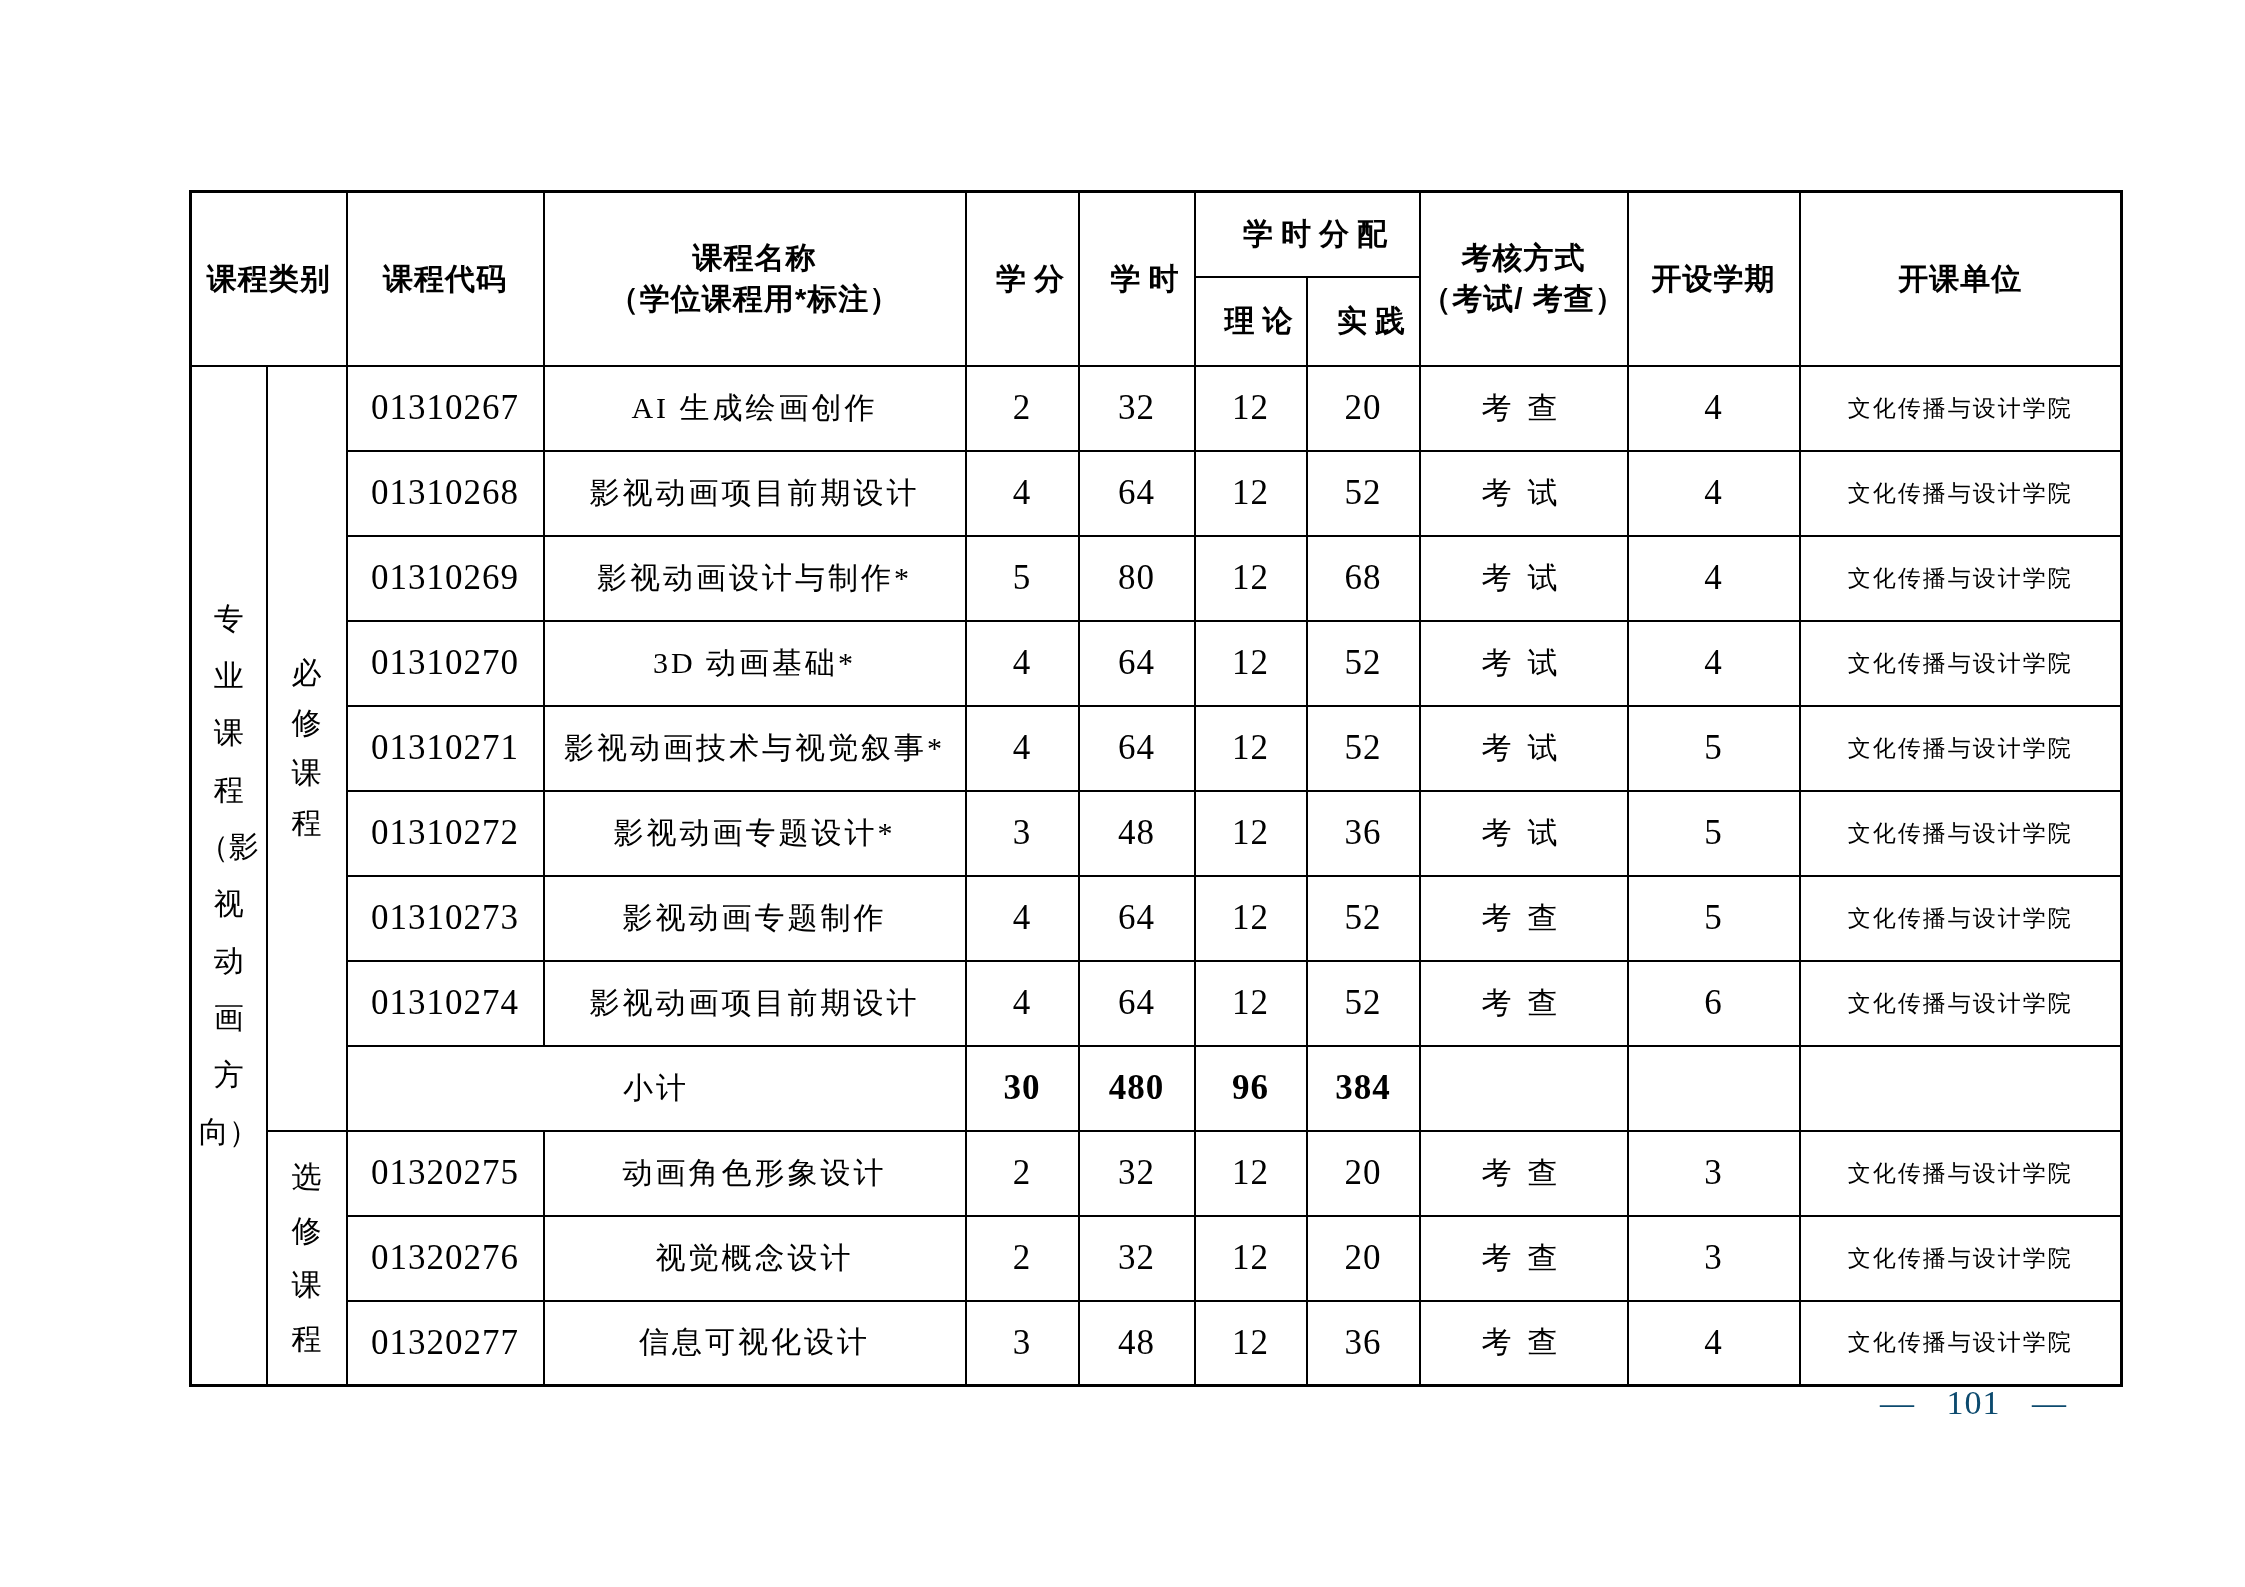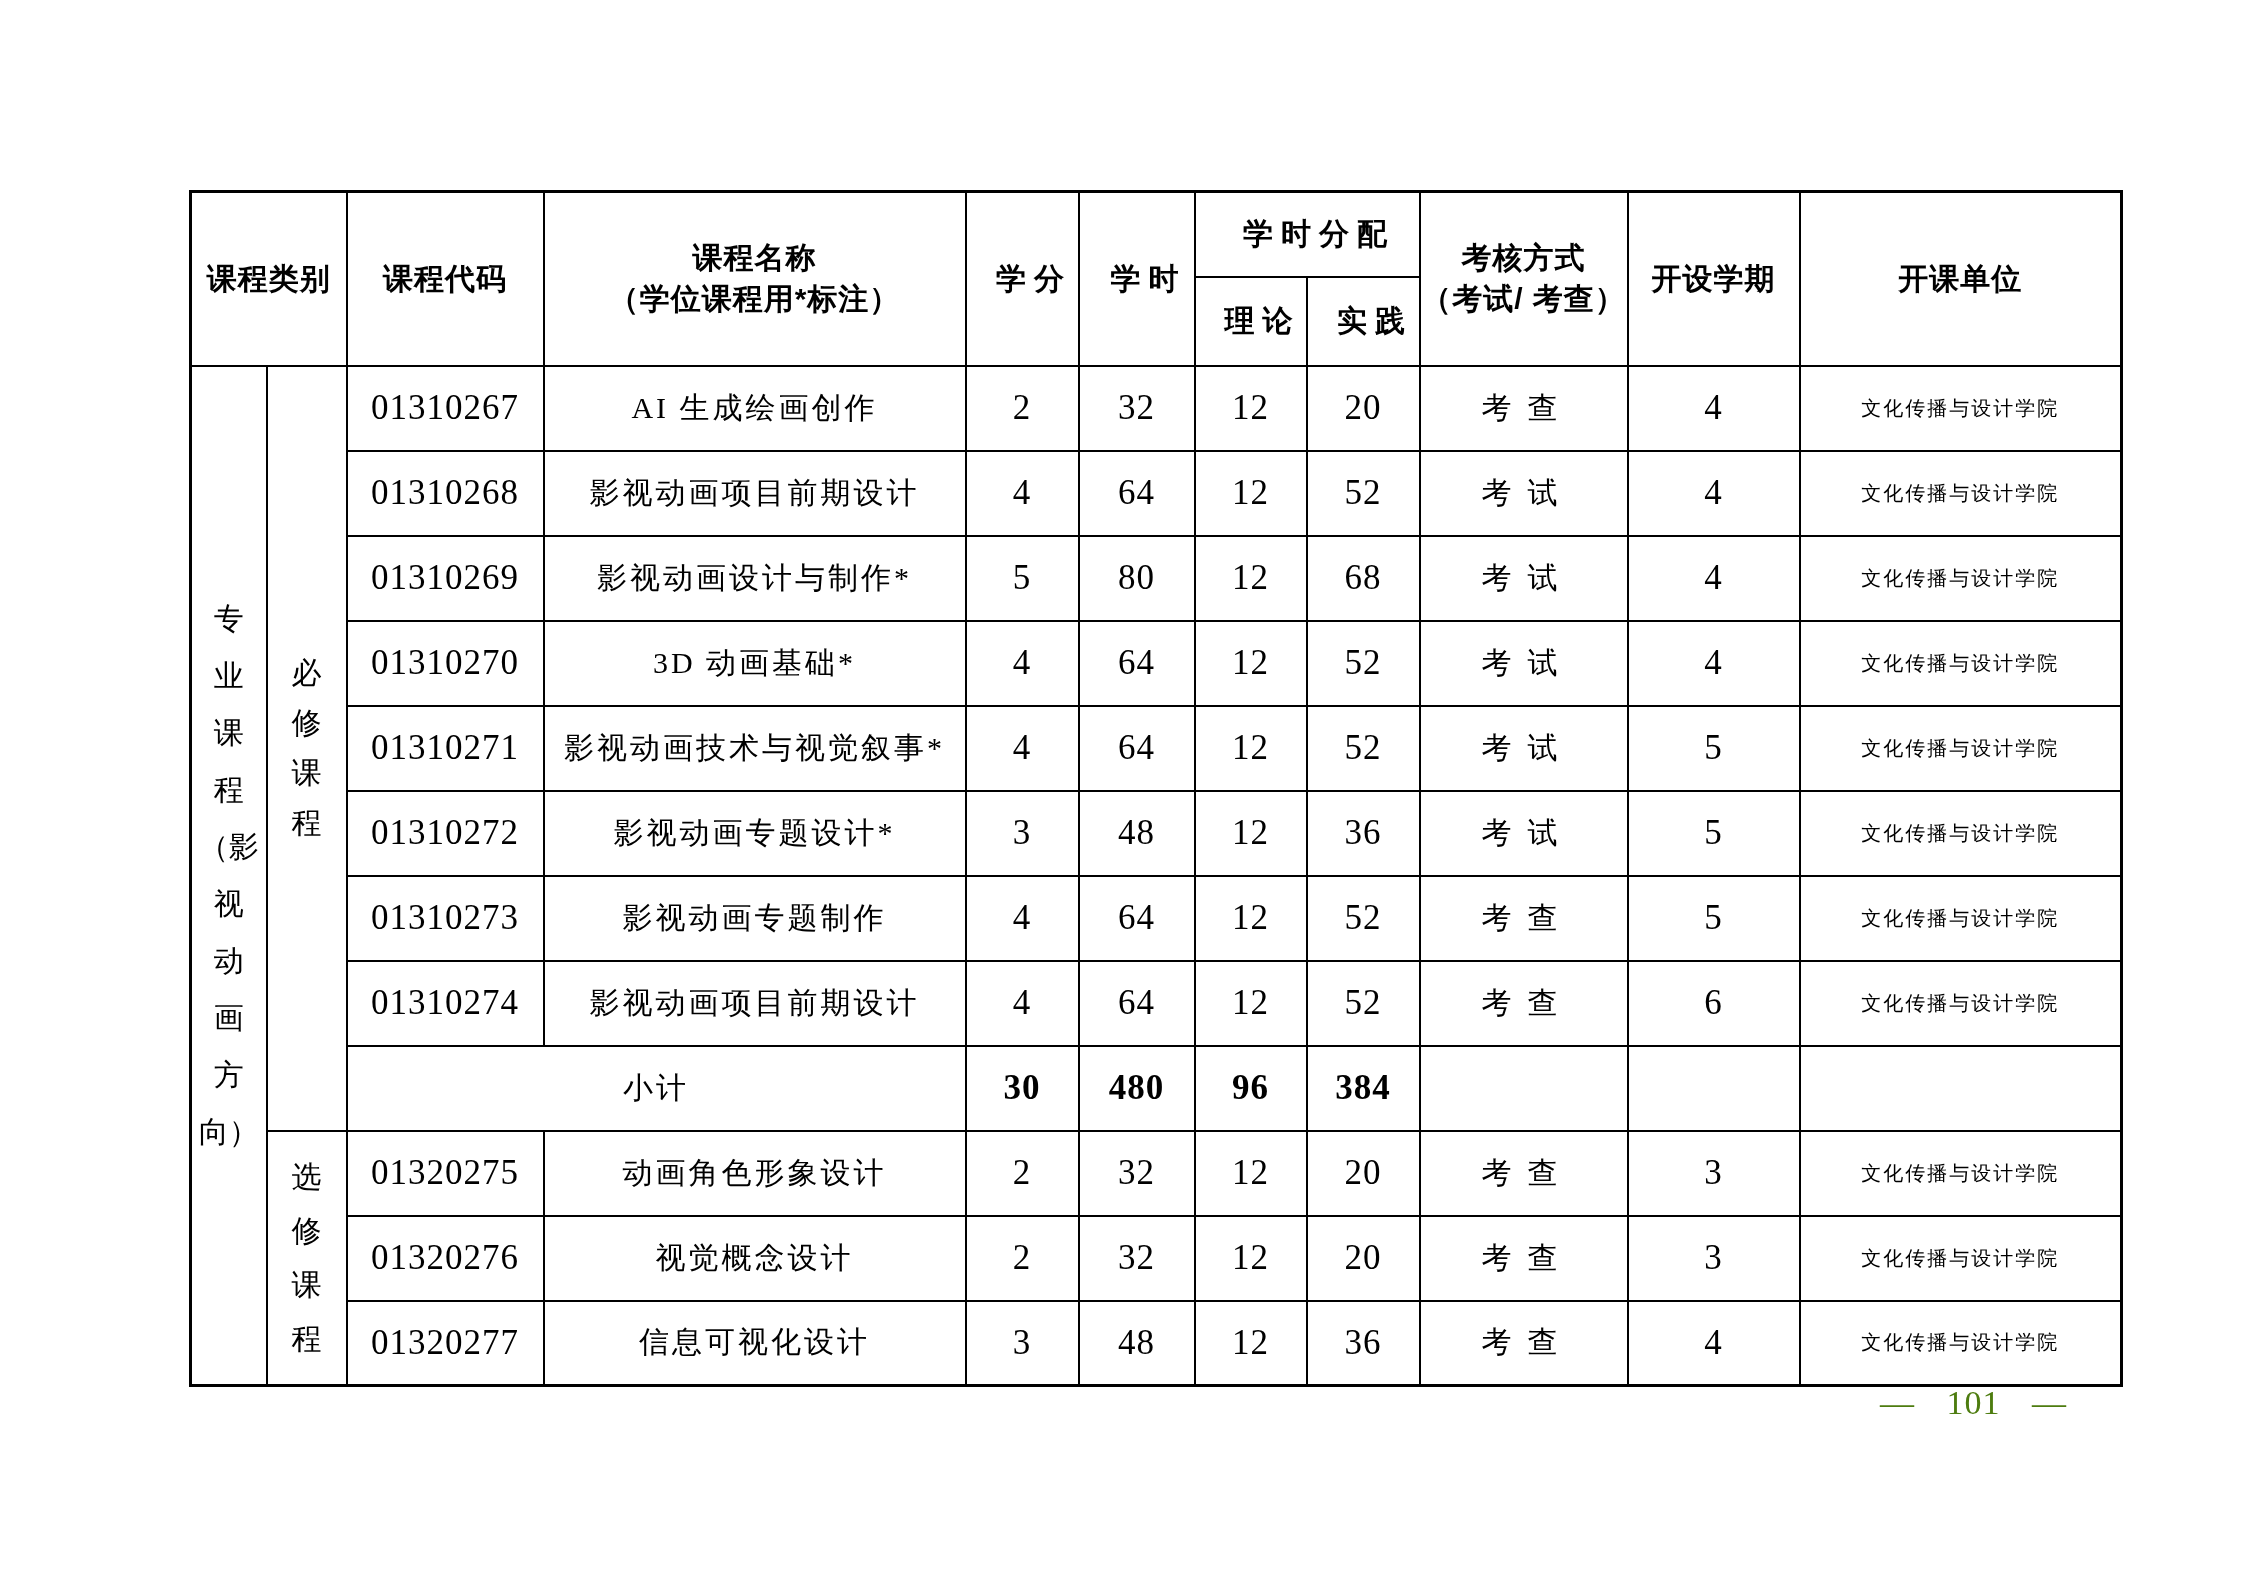--- a/index.html
+++ b/index.html
@@ -21,34 +21,34 @@
   td, th { padding:0; text-align:center; vertical-align:middle; overflow:hidden; }
   th {
     font-family:"Liberation Sans", sans-serif;
     font-weight:600; font-size:30px; letter-spacing:1px;
     line-height:1.35;
   }
   .sp    { letter-spacing:8px;  padding-left:24px; }
   .serif { font-family:"Liberation Serif", serif; font-size:35px; letter-spacing:1px; }
   .bold  { font-weight:bold; }
   .cn    { font-family:"Liberation Serif", serif; font-size:30px; letter-spacing:3px;text-align:center; }
-  .unit  { font-family:"Liberation Serif", serif; font-size:20px; letter-spacing:2px; }
+  .unit  { font-family:"Liberation Serif", serif; font-size:23px; letter-spacing:2px; }
   .assess{ font-family:"Liberation Serif", serif; font-size:30px; letter-spacing:16px; padding-left:8px; }
   .vstack { display:flex; flex-direction:column; align-items:center; justify-content:center; }
   .vstack div { font-size:30px; letter-spacing:0; }
   .v-cat  div { line-height:57px; }
   .v-req  div { line-height:50px; }
   .v-ele  div { line-height:54px; }
   tr.h1 { height:85px; }
   tr.h2 { height:89px; }
   tr.r  { height:85px; }
   .pageno {
     position:absolute; top:1384px; right:178px;
     font-family:"Liberation Serif", serif; font-size:34px;
-    word-spacing:22px; letter-spacing:1px; color:#4d7c0f;
+    word-spacing:22px; letter-spacing:1px; color:#0c4a6e;
   }
 </style>
 </head>
 <body>
 
 <div class="sheet">
 
 <table class="curriculum">
   <colgroup>
     <col style="width:76px">

